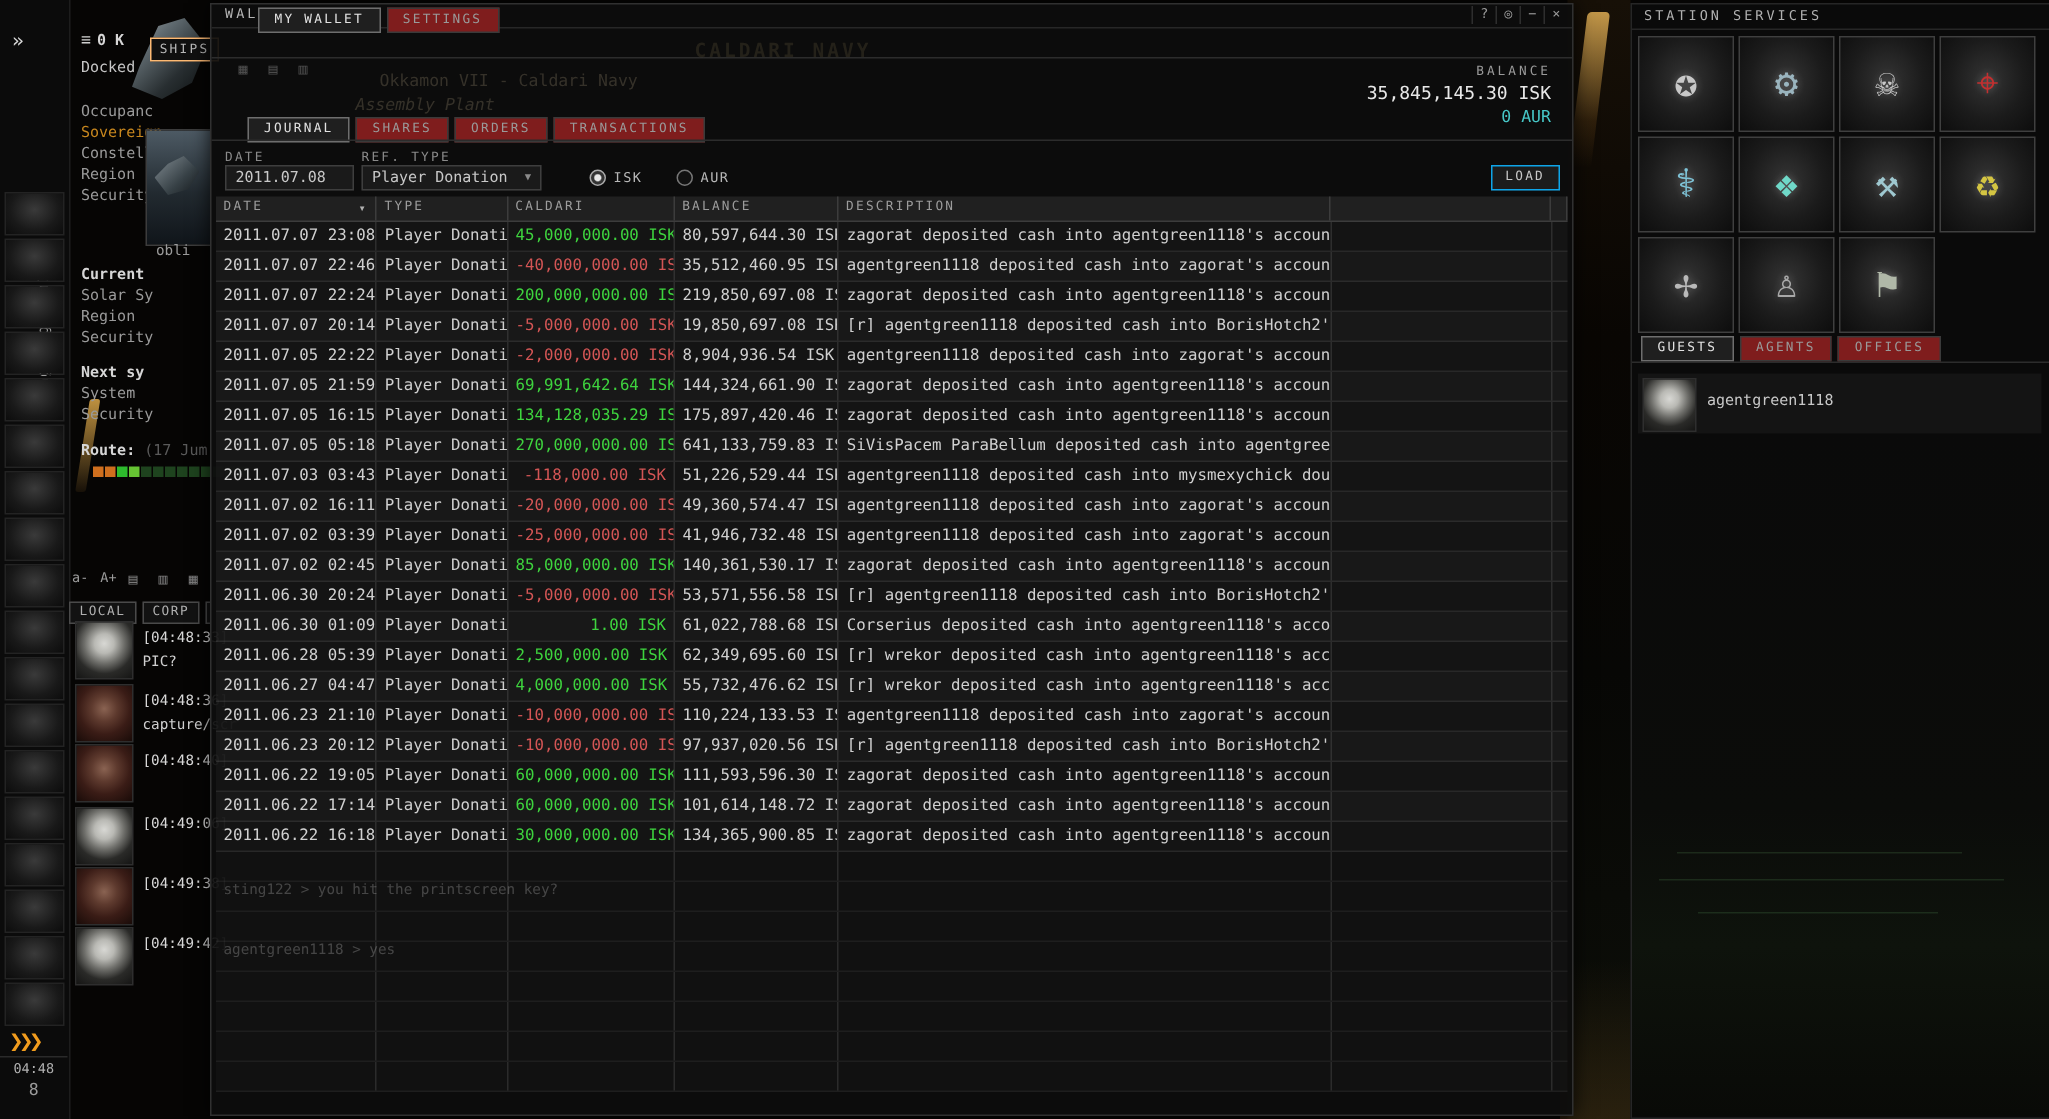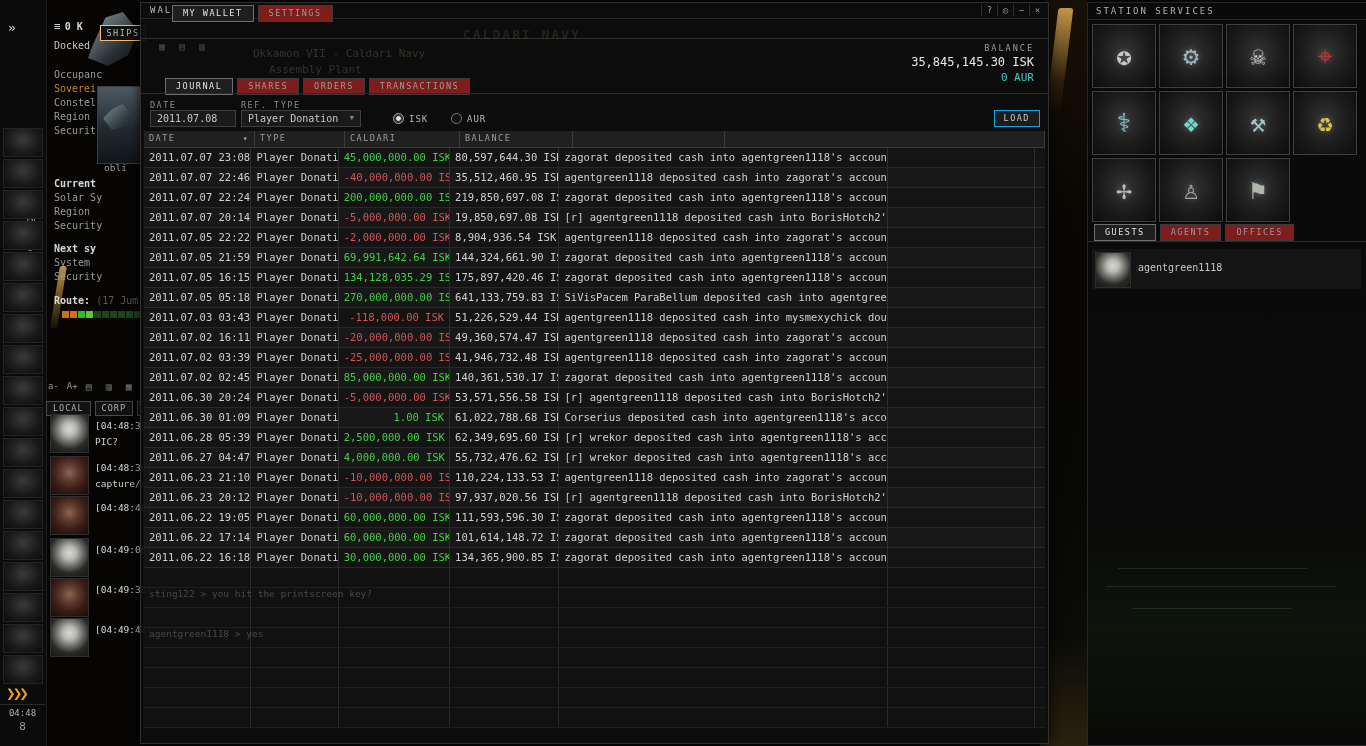--- a/index.html
+++ b/index.html
@@ -243,21 +243,21 @@
     </div>
     <div class="w-tabs" id="wallet-tabs">
         <div class="tab active">MY WALLET</div>
         <div class="tab">SETTINGS</div>
       </div>
     <div class="w-tabline"></div>
     <div class="w-viewicons">▦ ▤ ▥</div>
 
     <div class="ghost-logo" style="left:322px;top:24px;">CALDARI NAVY</div>
     <div class="ghost" style="left:112px;top:44px;">Okkamon VII - Caldari Navy</div>
-    <div class="ghost" style="left:128px;top:60px;">Assembly Plant</div>
+    <div class="ghost" style="left:96px;top:60px;font-style:italic;">Assembly Plant</div>
 
     <div class="w-balance">
       <div class="bal-label">BALANCE</div>
       <div class="bal-isk">35,845,145.30 ISK</div>
       <div class="bal-aur">0 AUR</div>
     </div>
 
     <div class="w-subtabs" id="wallet-subtabs">
         <div class="tab active">JOURNAL</div>
         <div class="tab">SHARES</div>
@@ -290,20 +290,23 @@
             <span class="sort-icon">▾</span>
           </div>
           <div class="jcell c-type">
             <span>TYPE</span>
           </div>
           <div class="jcell c-amount">
             <span>CALDARI</span>
           </div>
           <div class="jcell c-balance">
             <span>BALANCE</span>
+          </div>
+          <div class="jcell c-desc">
+            <span>DESCRIPTION</span>
           </div>
           <div class="jcell c-e1"></div>
           <div class="jcell c-e2"></div>
         </div>
         <div class="jrow">
           <div class="jcell c-date">2011.07.07 23:08</div>
           <div class="jcell c-type">Player Donation</div>
           <div class="jcell c-amount pos">45,000,000.00 ISK</div>
           <div class="jcell c-balance">80,597,644.30 ISK</div>
           <div class="jcell c-desc">zagorat deposited cash into agentgreen1118's account</div>

